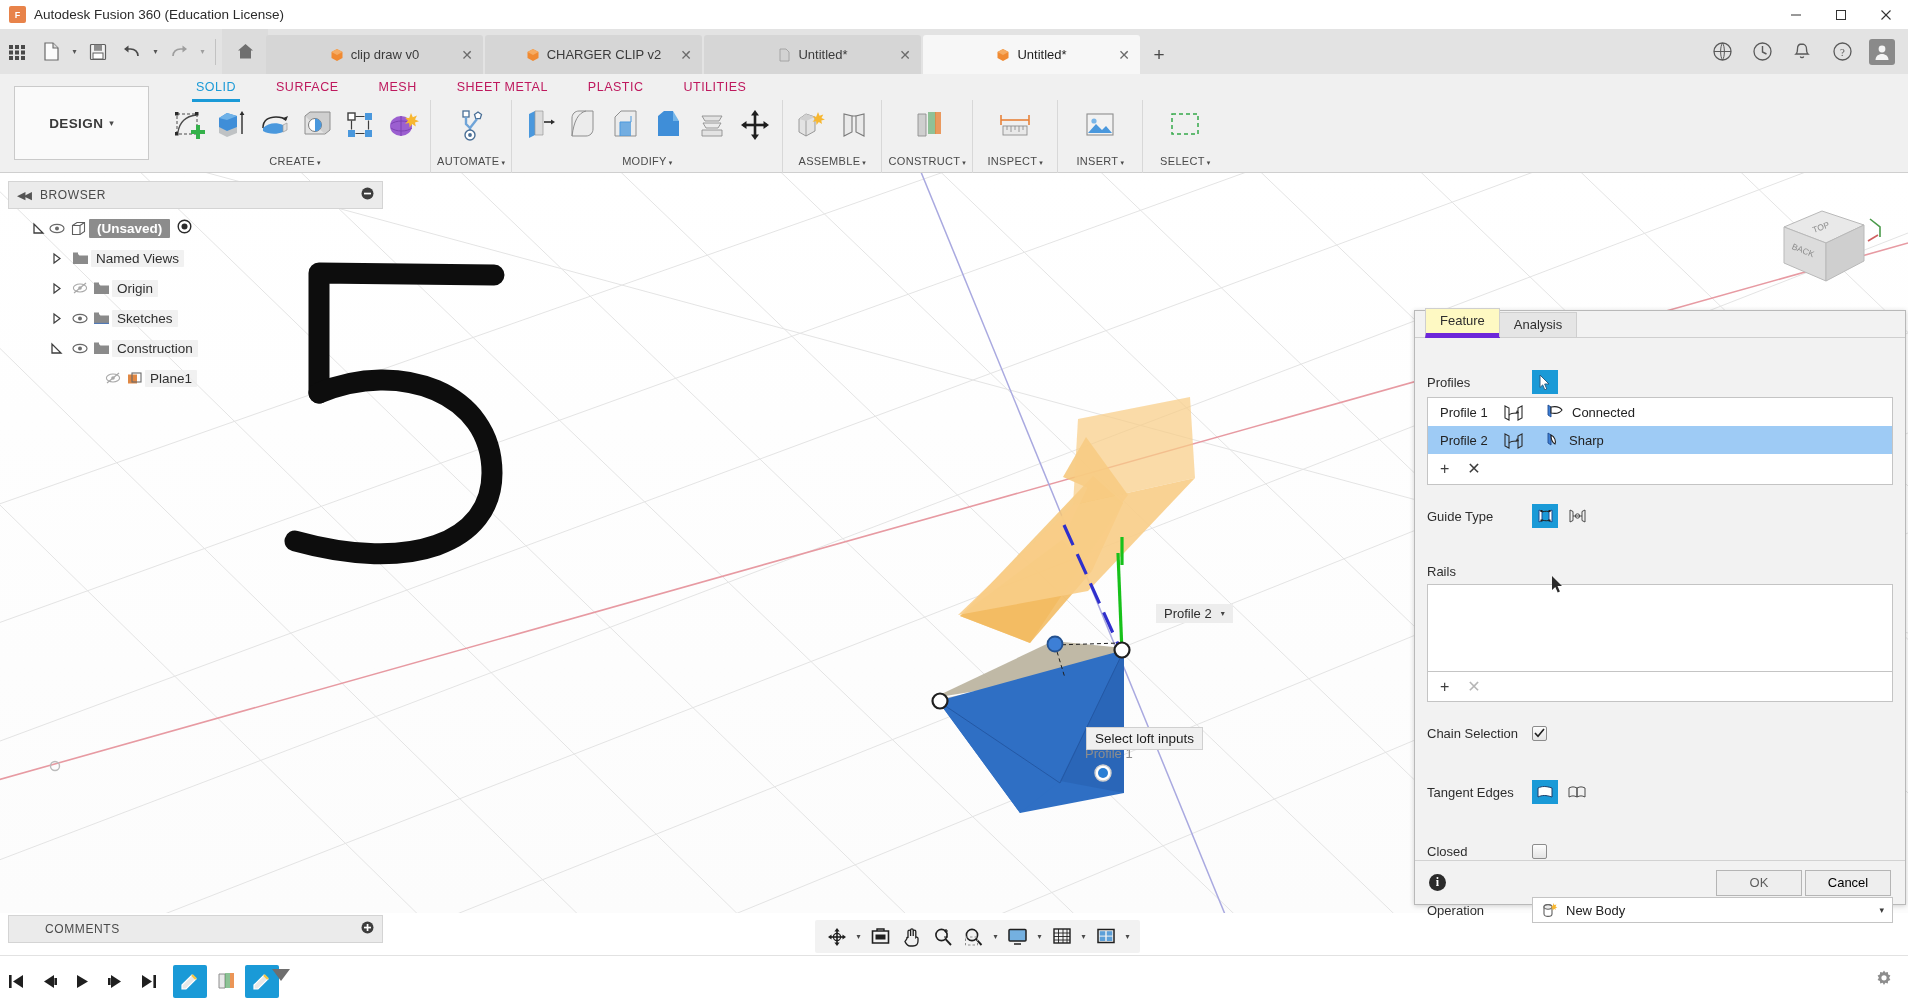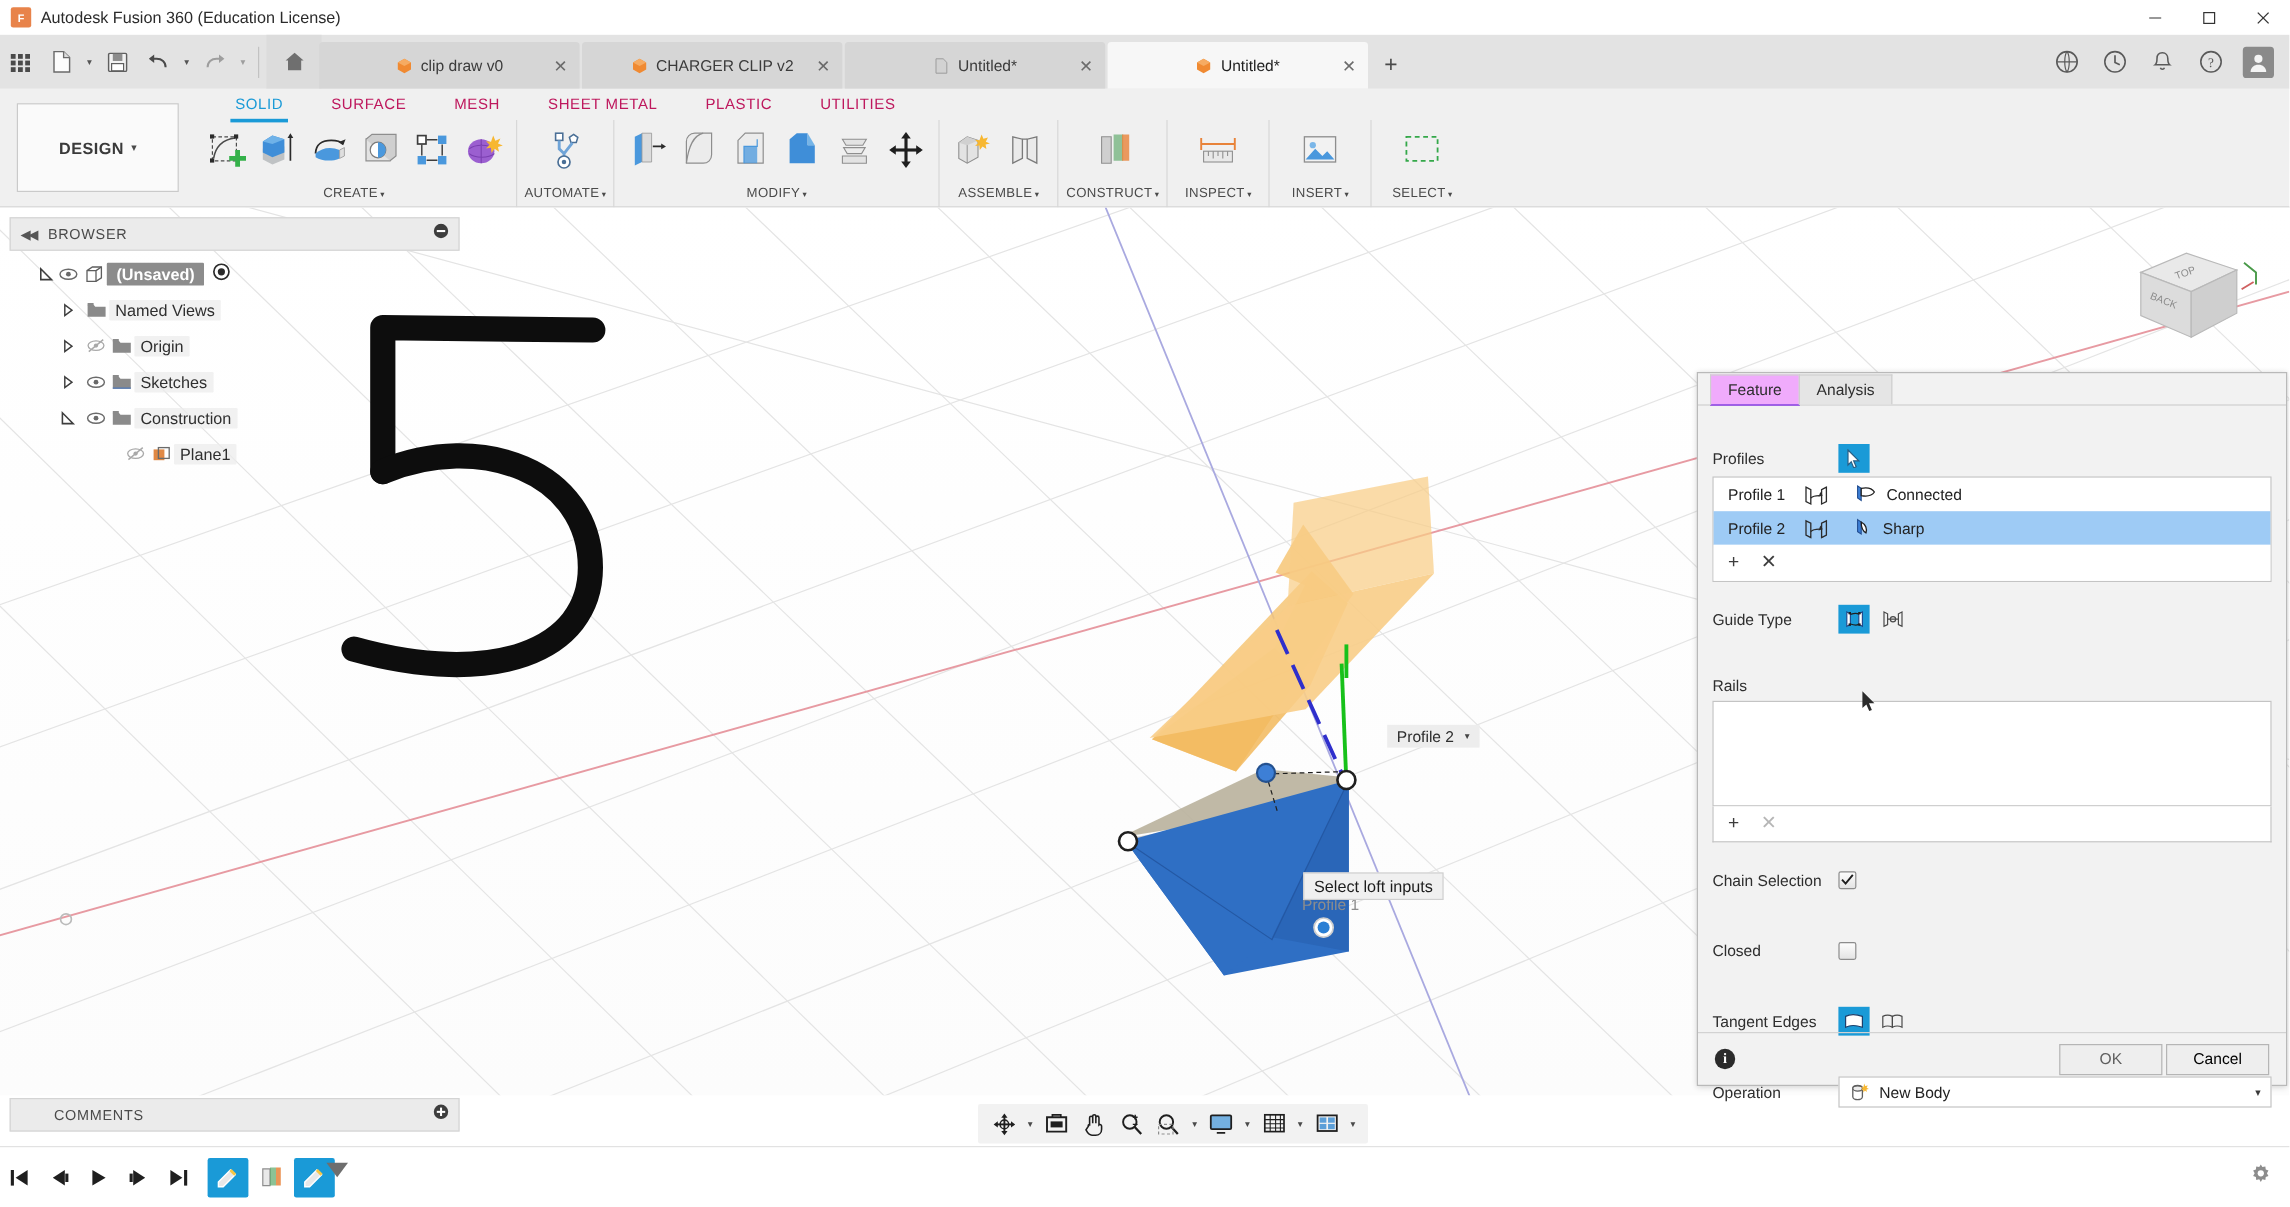--- a/index.html
+++ b/index.html
@@ -176,21 +176,21 @@
   .loft-head {
     height: 30px; display: flex; align-items: center; padding: 0 10px;
     background: #f2f2f2;
   }
   .loft-head .ttl { font-size: 13.5px; color: #2e2e2e; margin-left: 8px; letter-spacing: .3px; }
   .loft-head .expand { margin-left: auto; color: #4a4a4a; font-size: 12px; letter-spacing: -2px;}
   .loft-tabs { display: flex; align-items: flex-end; height: 27px; padding-left: 10px;
     border-bottom: 1px solid #cfcfcf; }
   .loft-tab { padding: 4px 14px 5px; font-size: 13px; color: #2e2e2e; background: #e5e5e5;
     border: 1px solid #cfcfcf; border-bottom: none; margin-right: -1px; }
-  .loft-tab.active { background: #f0abfc; border-bottom: 1px solid #6d28d9; margin-bottom: -1px; }
+  .loft-tab.active { background: #fef9c3; border-bottom: 5px solid #6d28d9; margin-bottom: -1px; }
   .loft-body { padding: 6px 12px 0 12px; position: relative; }
 
   .frow { display: flex; align-items: center; min-height: 34px; margin-top: 25px; }
   .flabel { width: 105px; flex: 0 0 105px; font-size: 13px; color: #2e2e2e; }
   .sel-btn {
     width: 26px; height: 24px; background: #1a9ad7; display: flex;
     align-items: center; justify-content: center;
   }
   .listbox { background: #ffffff; border: 1px solid #c4c4c4; margin: 2px 0 0 0; }
   .lrow { display: flex; align-items: center; height: 28px; padding: 0 12px; font-size: 13px; color: #222; }
@@ -1154,37 +1154,37 @@
       <div class="frow" style="margin-top:14px">
         <span class="flabel">Chain Selection</span>
         <span class="chk">
           <svg width="11" height="10" viewBox="0 0 11 10">
               <path d="M1 5l3 3.3L10 1" fill="none" stroke="#1f1f1f" stroke-width="1.6"></path>
             </svg>
         </span>
       </div>
 
       <div class="frow">
-        <span class="flabel">Closed</span>
-        <span class="chk"></span>
-      </div>
-
-      <div class="frow">
         <span class="flabel">Tangent Edges</span>
         <span class="toggle-ic on">
           <svg width="18" height="17" viewBox="0 0 18 17">
               <path d="M2 4c4-2 8-2 14 0v9c-6-2-10-2-14 0z" fill="#ffffff" stroke="#1f3f6a" stroke-width="1"></path>
             </svg>
         </span>
         <span class="toggle-ic">
           <svg width="20" height="17" viewBox="0 0 20 17">
               <path d="M2 4c3-1.5 5-1.5 8 0v9c-3-1.5-5-1.5-8 0z" fill="none" stroke="#4a4a4a" stroke-width="1"></path>
               <path d="M10 4c3-1.5 5-1.5 8 0v9c-3-1.5-5-1.5-8 0z" fill="none" stroke="#4a4a4a" stroke-width="1"></path>
             </svg>
         </span>
+      </div>
+
+      <div class="frow">
+        <span class="flabel">Closed</span>
+        <span class="chk"></span>
       </div>
 
       <div class="frow">
         <span class="flabel">Operation</span>
         <span class="combo">
           <span style="margin-right:8px;display:flex;align-items:center">
             <svg width="17" height="17" viewBox="0 0 17 17">
                 <path d="M3 5c0-1.4 2-2.4 4-2.4S11 3.6 11 5v7c0 1.4-2 2.4-4 2.4S3 13.4 3 12z" fill="#fff" stroke="#5f5f5f" stroke-width="1.1"></path>
                 <ellipse cx="7" cy="5" rx="4" ry="2.2" fill="#ececec" stroke="#5f5f5f" stroke-width="1.1"></ellipse>
                 <path d="M12.5 1l.8 2.1 2.2-.6-1 2 1.9.9-2 .5.3 2-1.6-1.1-1.2 1.6-.2-2-1.8.2 1.3-1.4-1.4-1.4 2 .2z" fill="#f7b731"></path>

